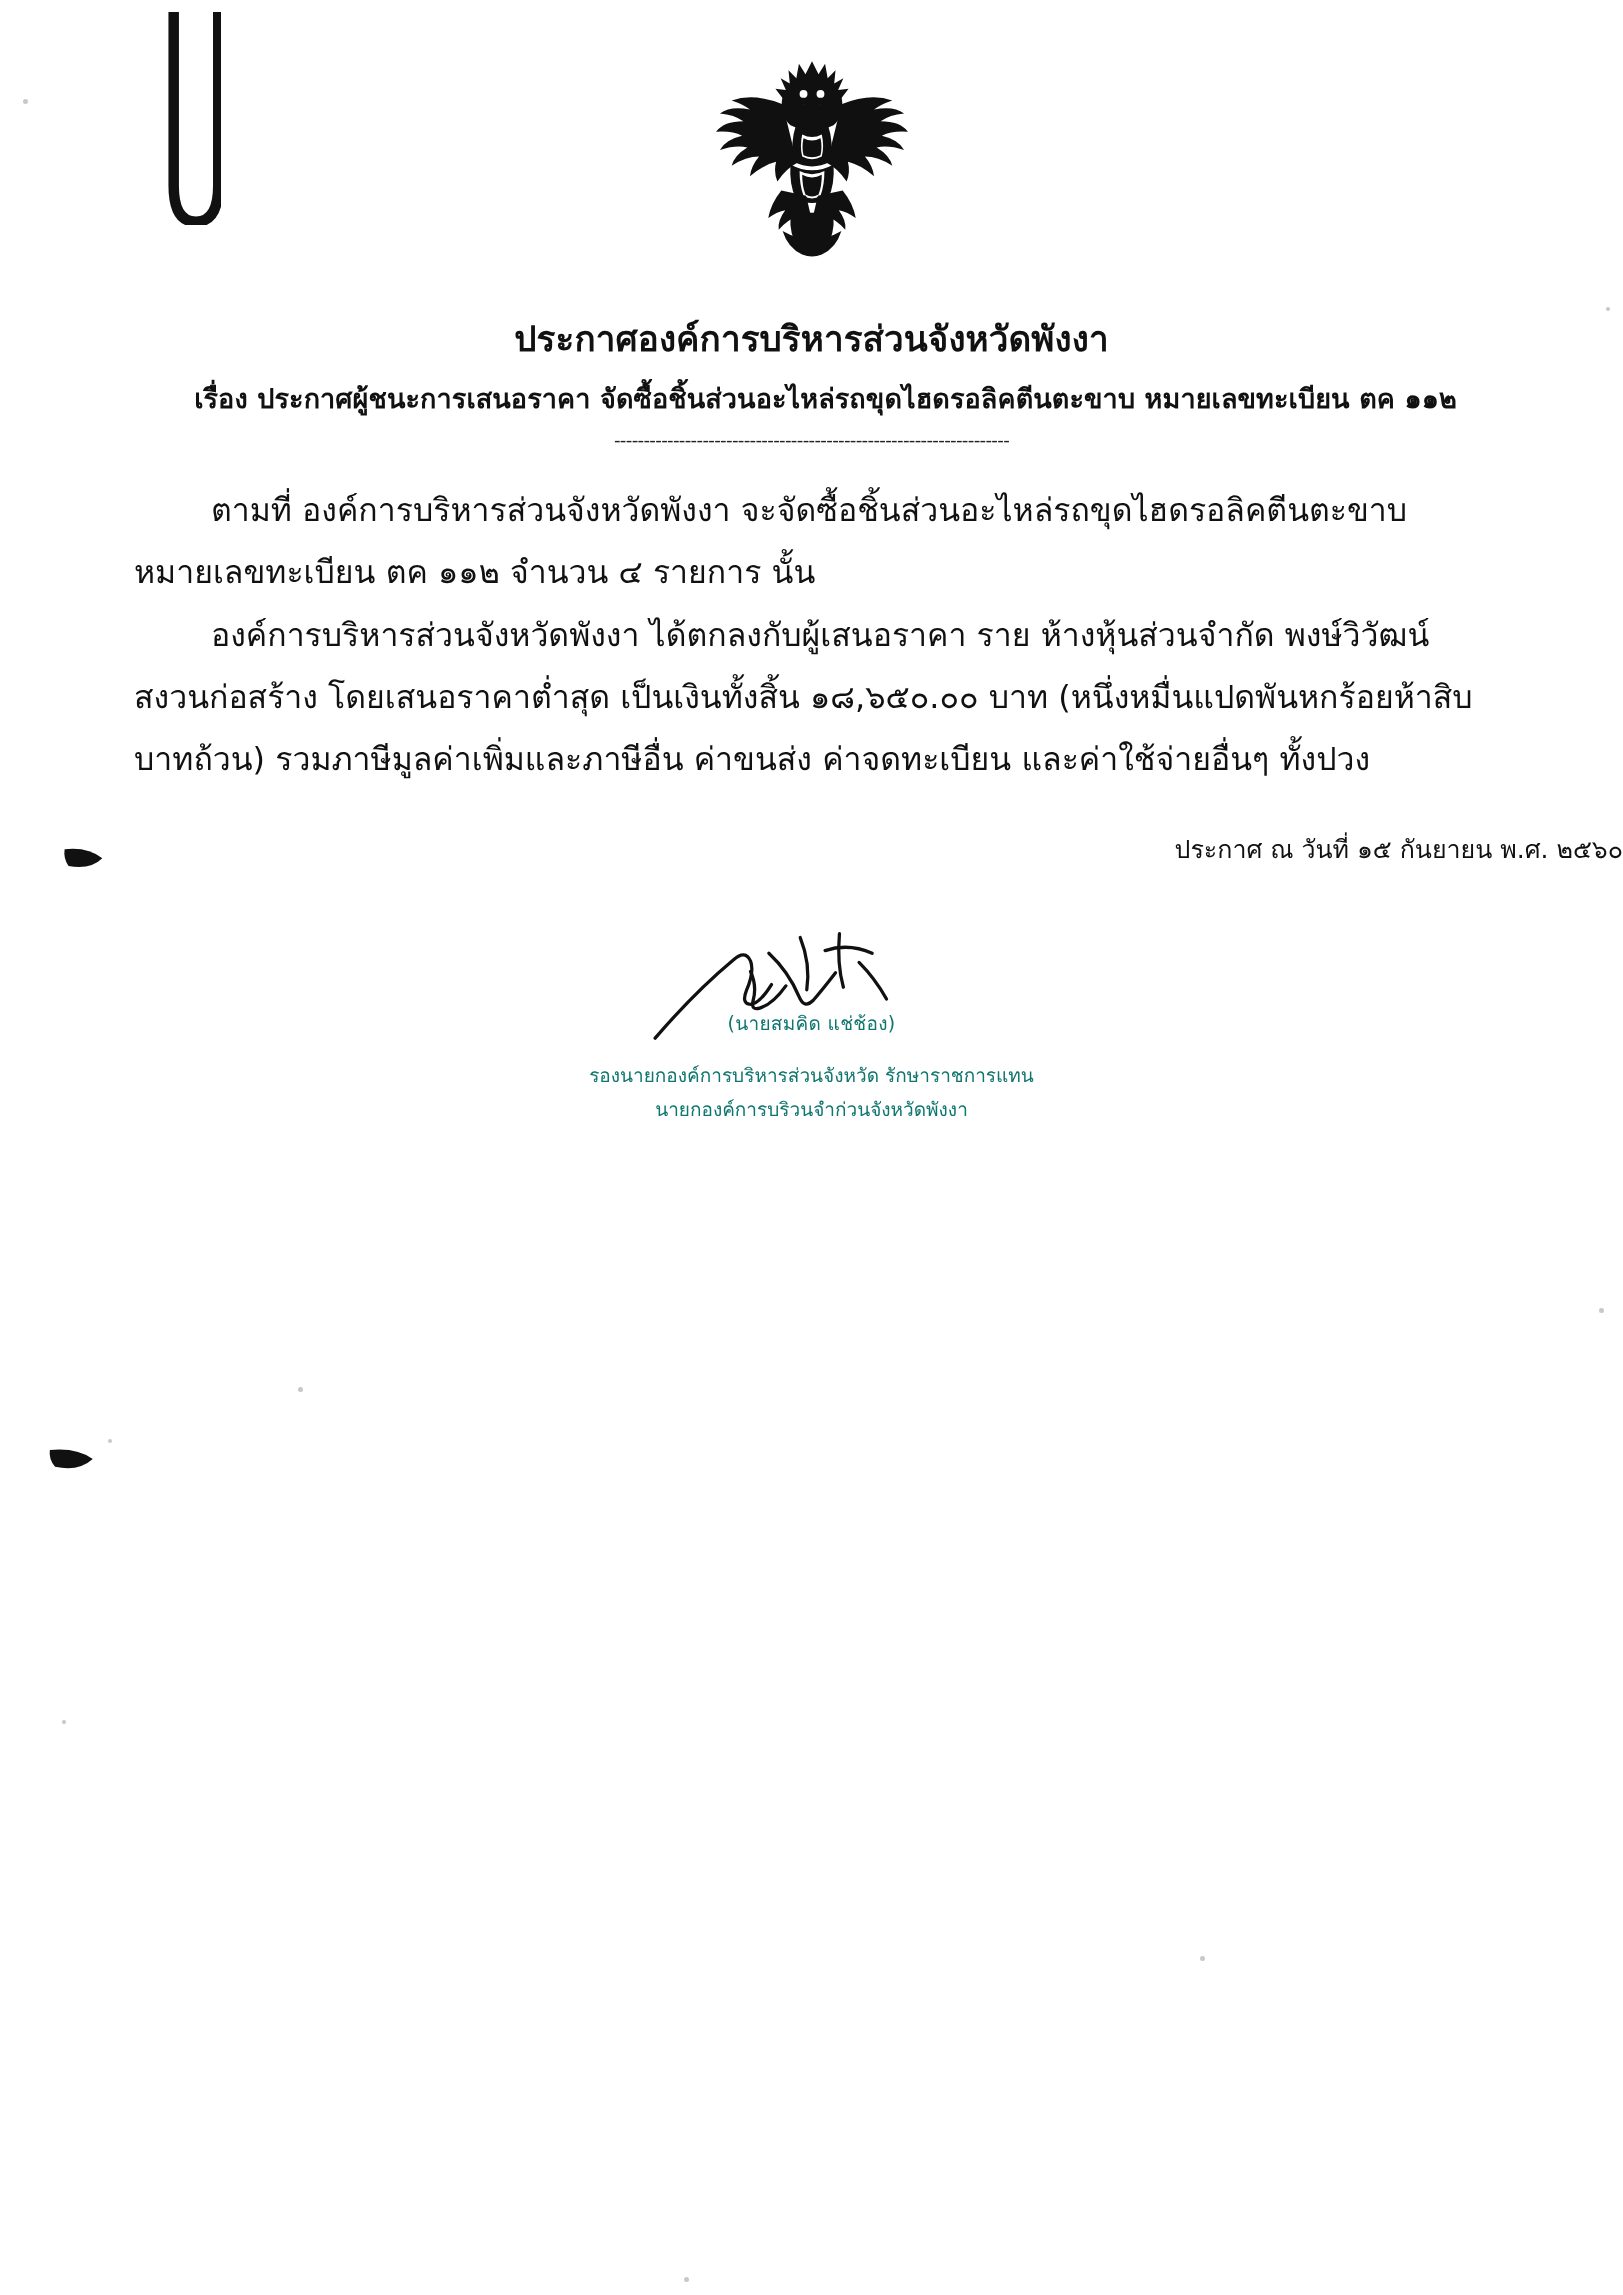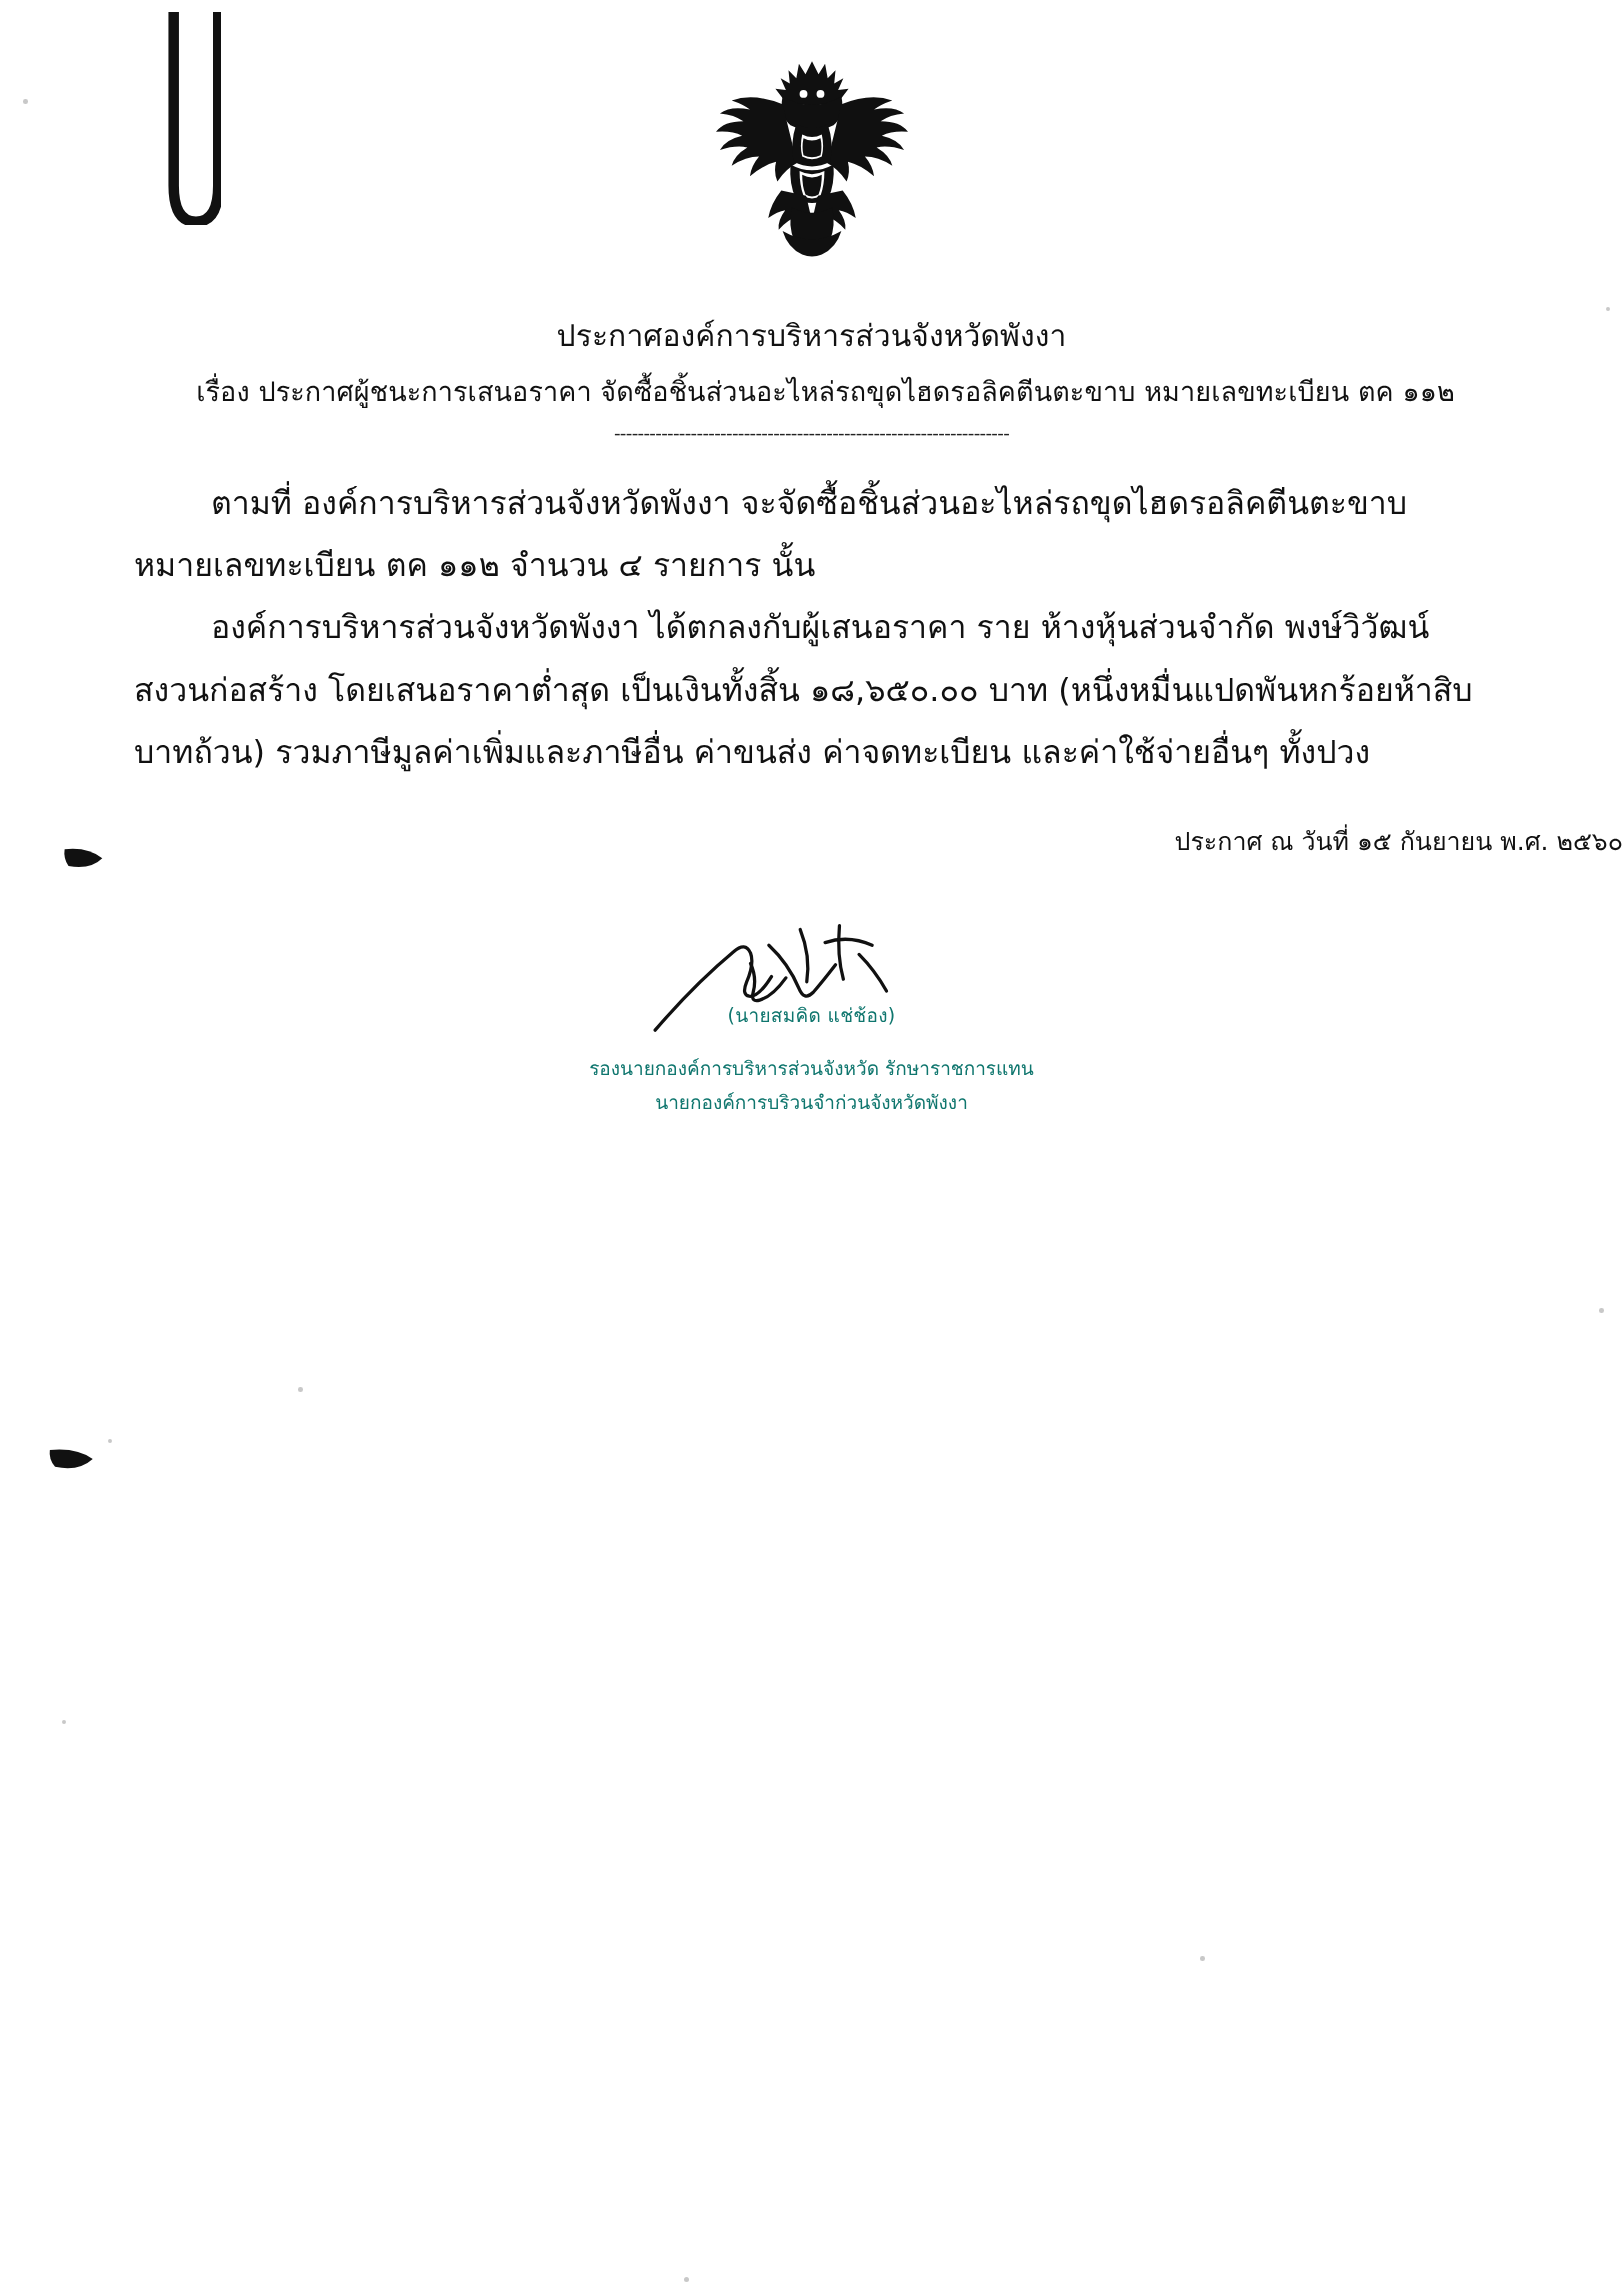--- a/index.html
+++ b/index.html
@@ -49,27 +49,28 @@
 
   .doc-body {
     position: absolute;
     left: 0;
     right: 0;
     top: 314px;
   }
 
   .ttl {
     text-align: center;
-    font-size: 30px;
+    font-size: 35px;
     color: #111;
     letter-spacing: 0.1px;
     line-height: 1.45;
+    font-weight: bold;
   }
   .ttl.b {
-    font-weight: normal;
+    font-weight: bold;
     font-size: 27px;
     margin-top: 14.4px;
     padding-left: 28px;
   }
   .rule {
     text-align: center;
     font-size: 18.3px;
     color: #222;
     letter-spacing: -0.7px;
     margin-top: 10.5px;

